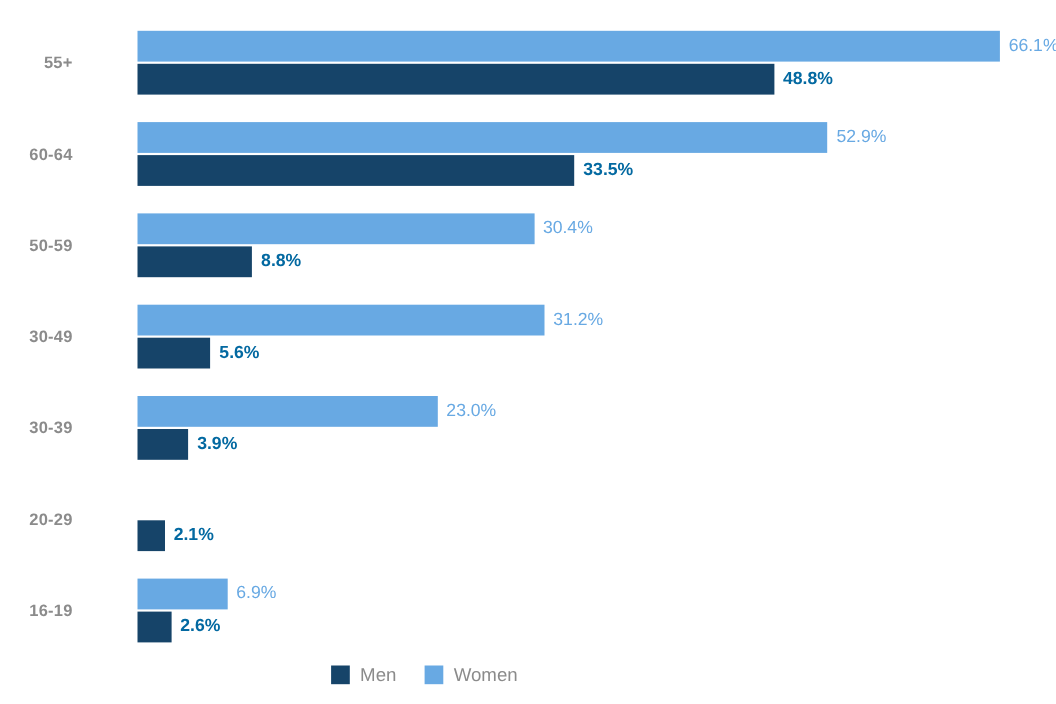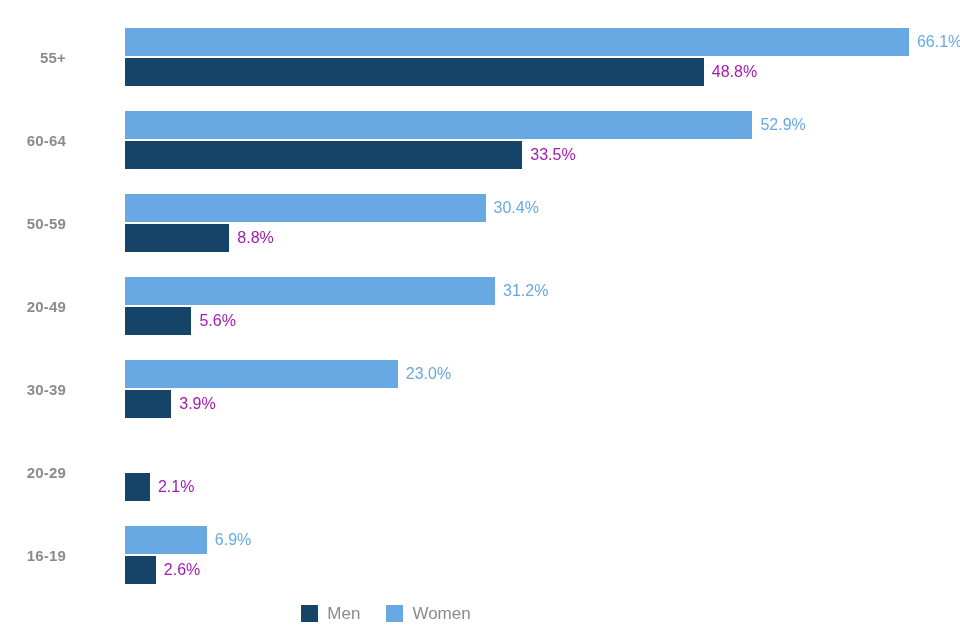--- a/index.html
+++ b/index.html
@@ -64,21 +64,21 @@
   }
   .bar.women { background: #68a9e3; }
   .bar.men   { background: #164469; }
   .val-label {
     font-size: 16px;
     margin-left: 8px;
     white-space: nowrap;
     line-height: 1;
   }
   .val-label.women { color: #68a9e3; }
-  .val-label.men   { color: #a21caf; }
+  .val-label.men   { color: #0369a1; font-weight: bold; }
 
   .legend {
     position: absolute;
     left: 0;
     top: 605px;
     width: 772px;
     display: flex;
     align-items: center;
     justify-content: center;
     gap: 26px;
@@ -128,21 +128,21 @@
         <div class="bar-row women">
           <span class="bar women" style="width: 272.78px; background: rgb(104, 169, 227);"></span>
           <span class="val-label women">23.0%</span>
         </div>
         <div class="bar-row men">
           <span class="bar men" style="width: 46.254px; background: rgb(22, 68, 105);"></span>
           <span class="val-label men">3.9%</span>
         </div>
       </div>
       <div class="group" style="top: 277px;">
-        <div class="cat-label">20-49</div>
+        <div class="cat-label">30-49</div>
         <div class="bar-row women">
           <span class="bar women" style="width: 370.032px; background: rgb(104, 169, 227);"></span>
           <span class="val-label women">31.2%</span>
         </div>
         <div class="bar-row men">
           <span class="bar men" style="width: 66.416px; background: rgb(22, 68, 105);"></span>
           <span class="val-label men">5.6%</span>
         </div>
       </div>
       <div class="group" style="top: 194px;">

